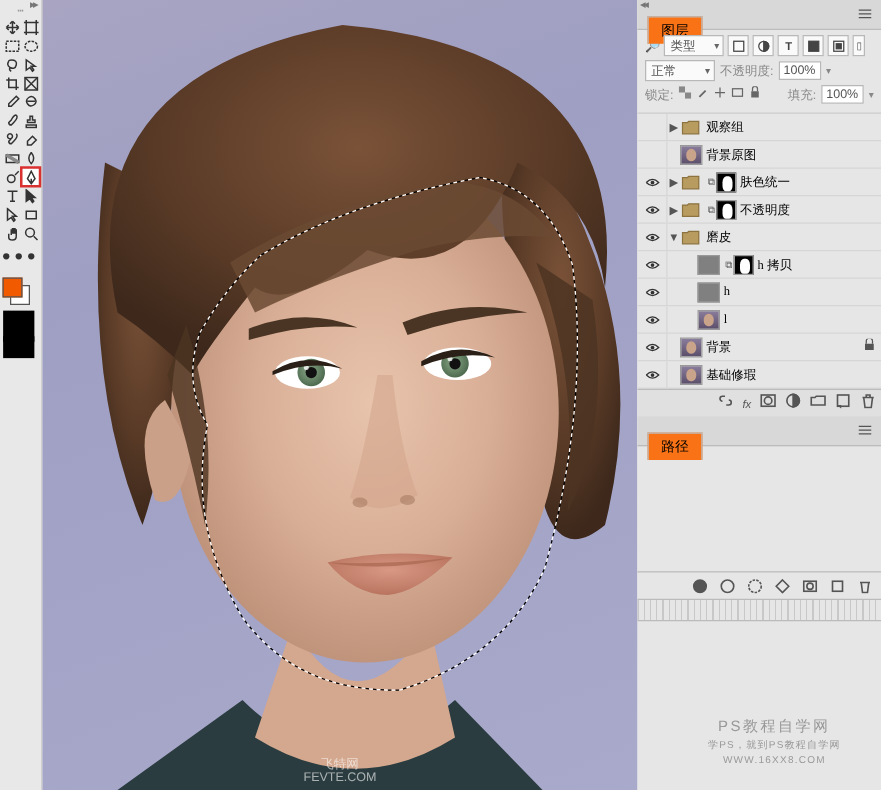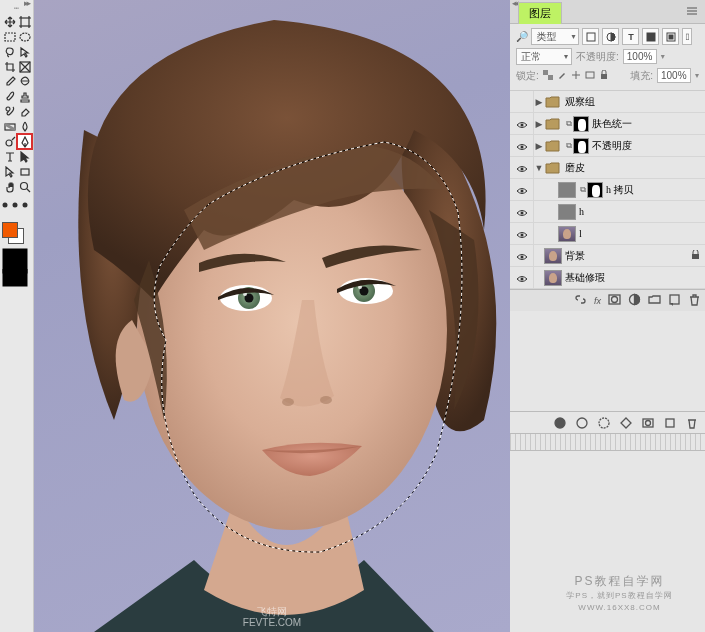--- a/index.html
+++ b/index.html
@@ -20,21 +20,21 @@
 .mask-mode { margin-top:6px; }
 
 
 .canvas { position: absolute; left: 34px; top: 0; width: 476px; height: 632px; background: linear-gradient(160deg, #a8a4c2 0%, #9e9fc3 30%, #a9a9cb 100%); overflow:hidden; }
 .face-img { position:absolute; inset:0; }
 .wm-center { position:absolute; bottom:4px; left:50%; transform:translateX(-50%); color:rgba(255,255,255,0.6); font-size:10px; text-align:center; line-height:1.1;}
 
 
 .right-col { position:absolute; right:0; top:0; width:195px; height:632px; background:#e6e6e6; display:flex; flex-direction:column; }
 .panel-tab { height:24px; background:#d8d8d8; border-bottom:1px solid #bbb; display:flex; align-items:center; padding:0 8px; font-size:11px; position:relative;}
-.panel-tab .title { background:#bef264; padding:3px 10px; border:1px solid #bbb; border-bottom:none; position:relative; top:1px;}
+.panel-tab .title { background:#f97316; padding:3px 10px; border:1px solid #bbb; border-bottom:none; position:relative; top:12px;}
 .panel-menu { position:absolute; right:4px; top:4px; width:16px; height:14px; cursor:pointer;}
 .panel-menu svg{width:14px;height:14px;stroke:#555;}
 .collapse-arrows { position:absolute; right:4px; top:-2px; font-size:9px; color:#777; letter-spacing:-2px;}
 
 
 .layers-panel { flex: 0 0 auto; background:#e6e6e6; }
 .layer-controls { padding:4px 6px; border-bottom:1px solid #ccc; }
 .lc-row { display:flex; align-items:center; gap:4px; margin-bottom:3px; font-size:10px; color:#555;}
 .lc-search { display:flex; align-items:center; gap:3px; }
 .lc-select { border:1px solid #b8b8b8; background:#fafafa; height:17px; padding:0 14px 0 4px; font-size:10px; position:relative; display:flex; align-items:center; min-width:48px;}
@@ -399,20 +399,29 @@
           <span class="disclose">▶</span>
           <span class="thumb folder">
             <svg viewBox="0 0 16 14">
               <path d="M1 3 L5 3 L6 2 L14 2 L14 12 L1 12 Z" fill="#b89b5e" stroke="#8c7340"></path>
             </svg>
           </span>
           <span class="layer-name">观察组</span>
         </div>
         <div class="layer-row">
           <span class="vis">
+            <span class="eye"></span>
+          </span>
+          <span class="indent" style="width:0px"></span>
+          <span class="disclose"></span>
+          <span class="thumb face"></span>
+          <span class="layer-name">背景原图</span>
+        </div>
+        <div class="layer-row">
+          <span class="vis">
             <span class="eye"><svg viewBox="0 0 12 8">
                 <path d="M1 4 Q6 -1 11 4 Q6 9 1 4" fill="none" stroke="#333"></path>
                 <circle cx="6" cy="4" r="1.5" fill="#333"></circle>
               </svg></span>
           </span>
           <span class="indent" style="width:0px"></span>
           <span class="disclose">▶</span>
           <span class="thumb folder">
             <svg viewBox="0 0 16 14">
               <path d="M1 3 L5 3 L6 2 L14 2 L14 12 L1 12 Z" fill="#b89b5e" stroke="#8c7340"></path>
@@ -544,20 +553,28 @@
             <rect x="2" y="2" width="9" height="9"></rect>
             <path d="M2 10 L5 10 L5 13 Z" fill="#555" stroke="none"></path>
           </svg></span>
       <span><svg viewBox="0 0 13 13">
             <path d="M3 4 L10 4 L9 12 L4 12 Z M2 4 L11 4 M5 2 L8 2 L8 4 L5 4 Z"></path>
           </svg></span>
     </div>
   </div>
 
   <div class="paths-panel">
+    <div class="panel-tab">
+      <span class="title">路径</span>
+      <span class="panel-menu"><svg viewBox="0 0 14 14">
+            <line x1="2" y1="4" x2="12" y2="4"></line>
+            <line x1="2" y1="7" x2="12" y2="7"></line>
+            <line x1="2" y1="10" x2="12" y2="10"></line>
+          </svg></span>
+    </div>
     <div class="paths-empty"></div>
     <div class="paths-footer">
       <span class="pfbtn">
           <svg viewBox="0 0 12 12">
             <circle cx="6" cy="6" r="5" fill="#555"></circle>
           </svg>
         </span>
       <span class="pfbtn">
           <svg viewBox="0 0 12 12">
             <circle cx="6" cy="6" r="5"></circle>

